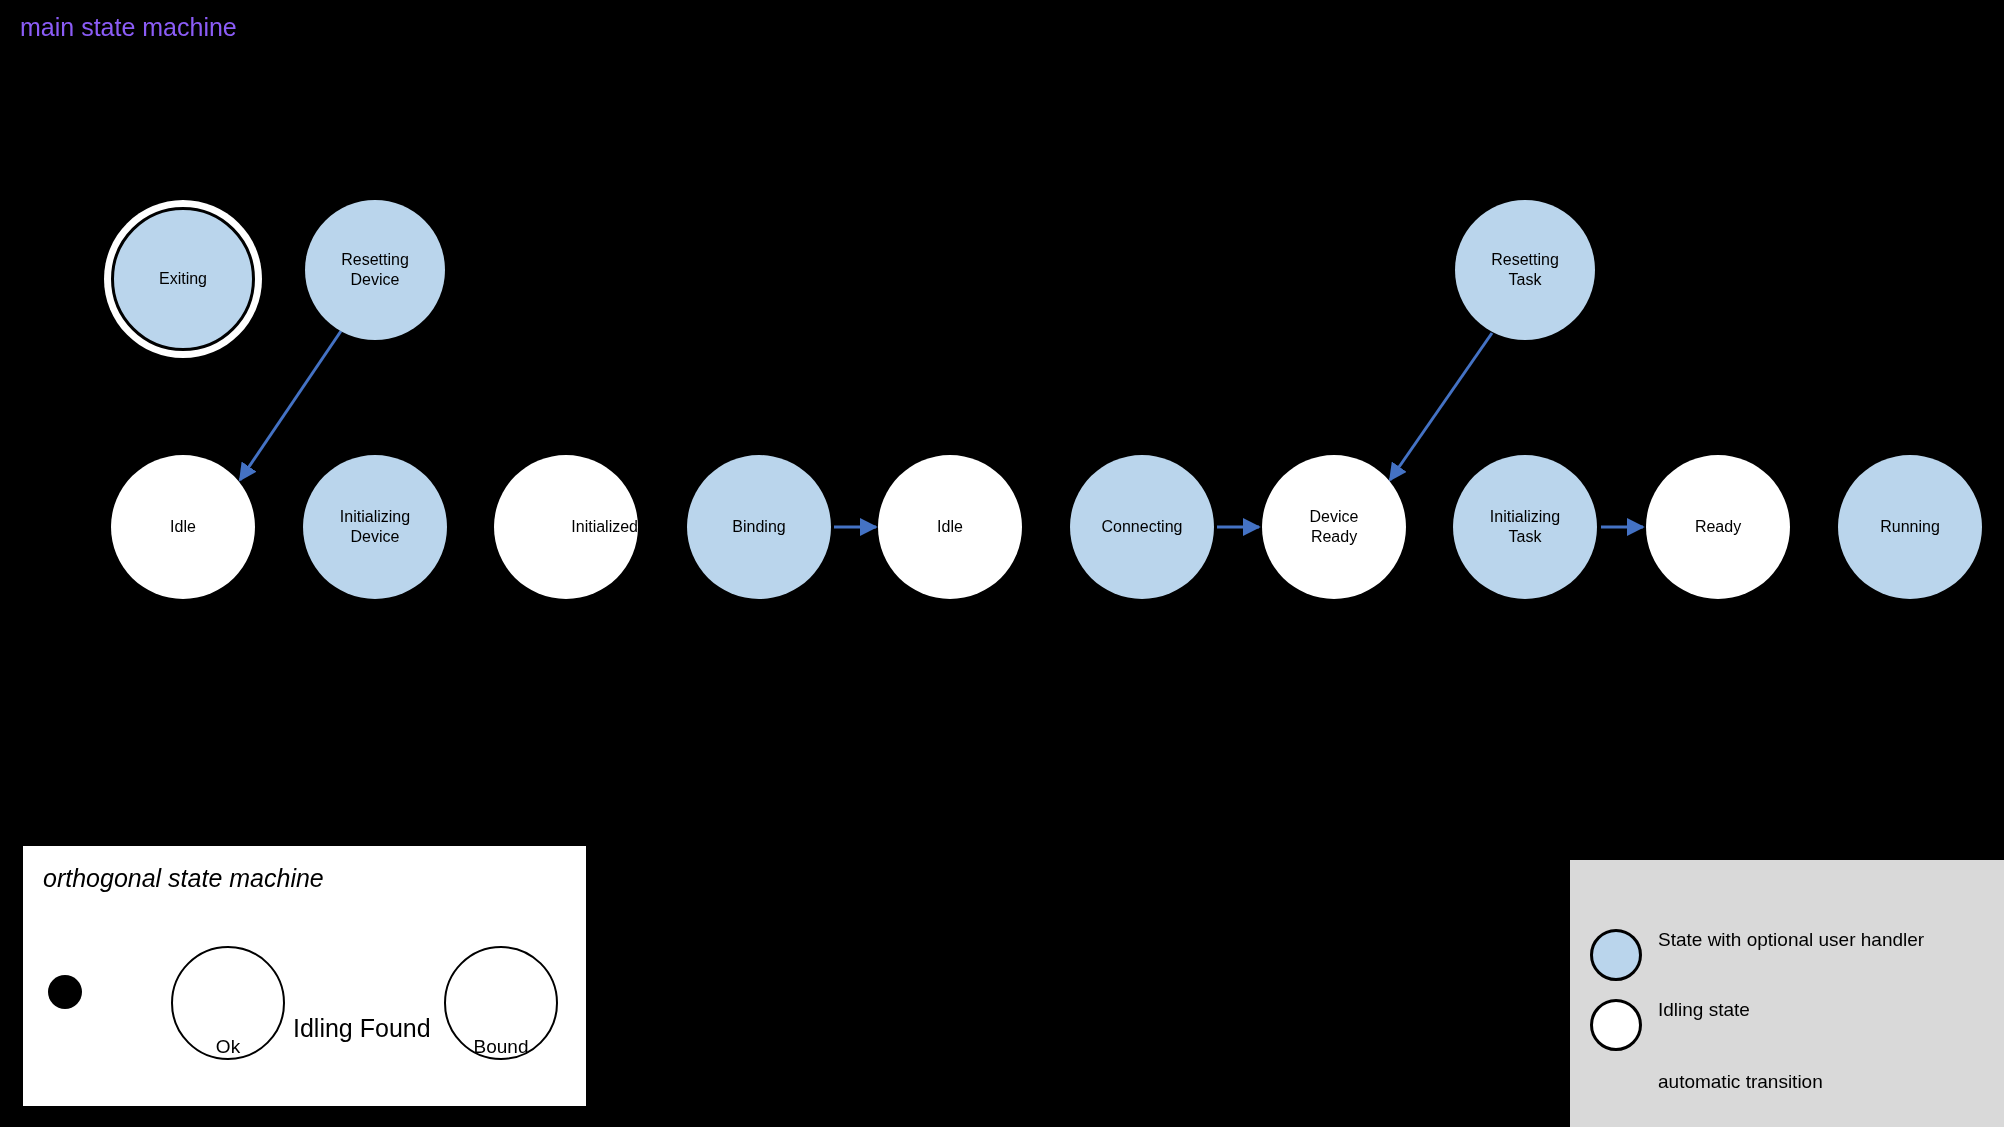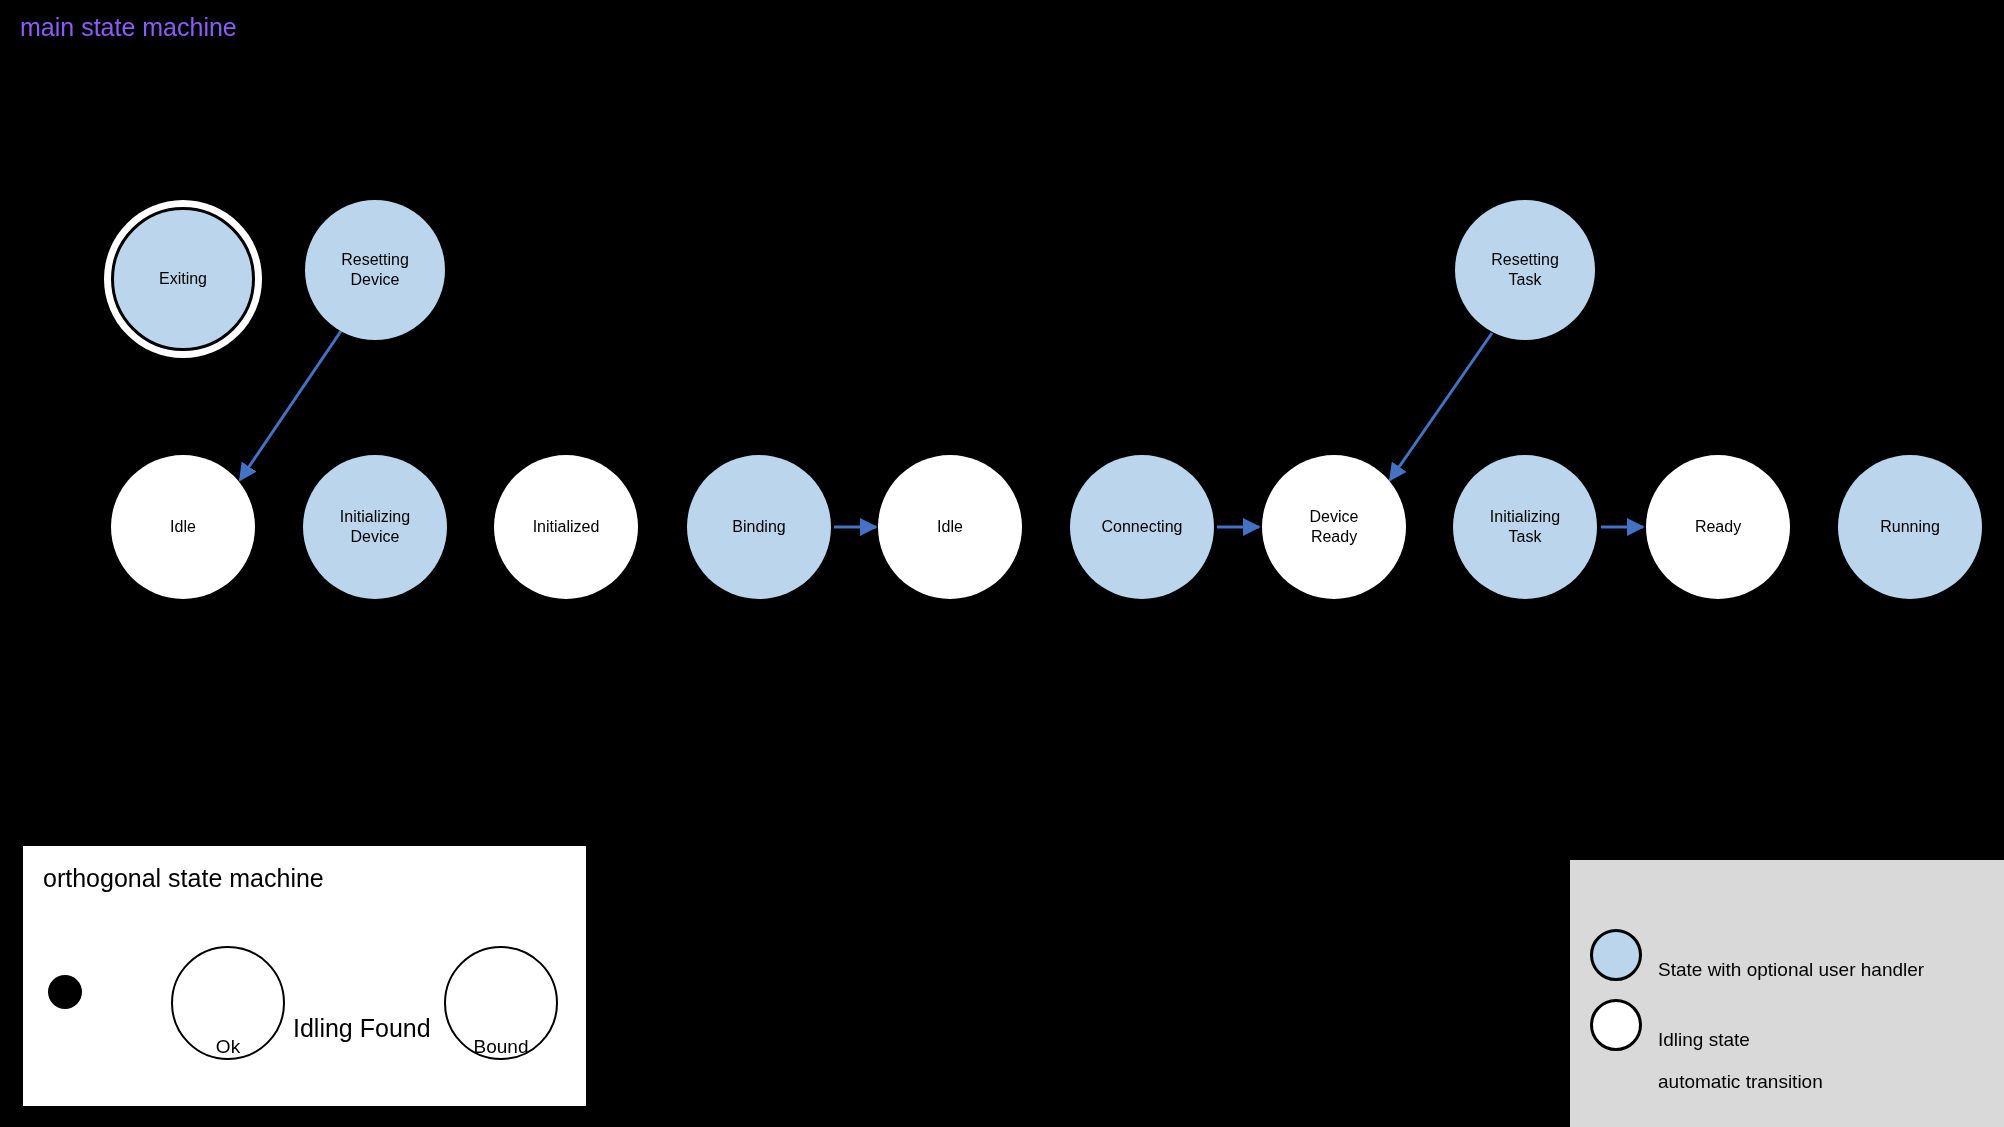--- a/index.html
+++ b/index.html
@@ -55,20 +55,21 @@
   
   #ortho-panel {
     position: absolute;
     left: 22px;
     top: 845px;
     width: 565px;
     height: 262px;
     background: #ffffff;
     border: 1px solid #000000;
     box-sizing: border-box;
+    font-style: italic;
   }
   #ortho-title {
     position: absolute;
     left: 20px;
     top: 18px;
     font-size: 25px;
     color: #000000;
     font-family: "Liberation Sans", sans-serif;
     white-space: nowrap;
   }
@@ -121,21 +122,21 @@
     width: 100%;
     text-align: center;
     font-size: 25px;
     color: #000000;
     font-family: "Liberation Sans", sans-serif;
   }
   .legend-row {
     position: absolute;
     left: 20px;
     display: flex;
-    align-items: flex-end;
+    align-items: flex-start;
   }
   .legend-swatch-circle {
     width: 52px;
     height: 52px;
     border-radius: 50%;
     border: 3px solid #000000;
     box-sizing: border-box;
     flex: 0 0 auto;
   }
   .legend-swatch-circle.blue  { background: #bad5ec; }
@@ -201,21 +202,21 @@
 
 <div class="node idling" style="left:111px; top:455px; width:144px; height:144px;">
   <span class="node-label">Idle</span>
 </div>
 
 <div class="node handler" style="left:303px; top:455px; width:144px; height:144px;">
   <span class="node-label">Initializing
 Device</span>
 </div>
 
-<div class="node idling" style="left:494px; top:455px; width:144px; height:144px;">
+<div class="node idling" style="left:494px; top:455px; width:144px; height:144px;justify-content:flex-end;">
   <span class="node-label">Initialized</span>
 </div>
 
 <div class="node handler" style="left:687px; top:455px; width:144px; height:144px;">
   <span class="node-label">Binding</span>
 </div>
 
 <div class="node idling" style="left:878px; top:455px; width:144px; height:144px;">
   <span class="node-label">Idle</span>
 </div>

